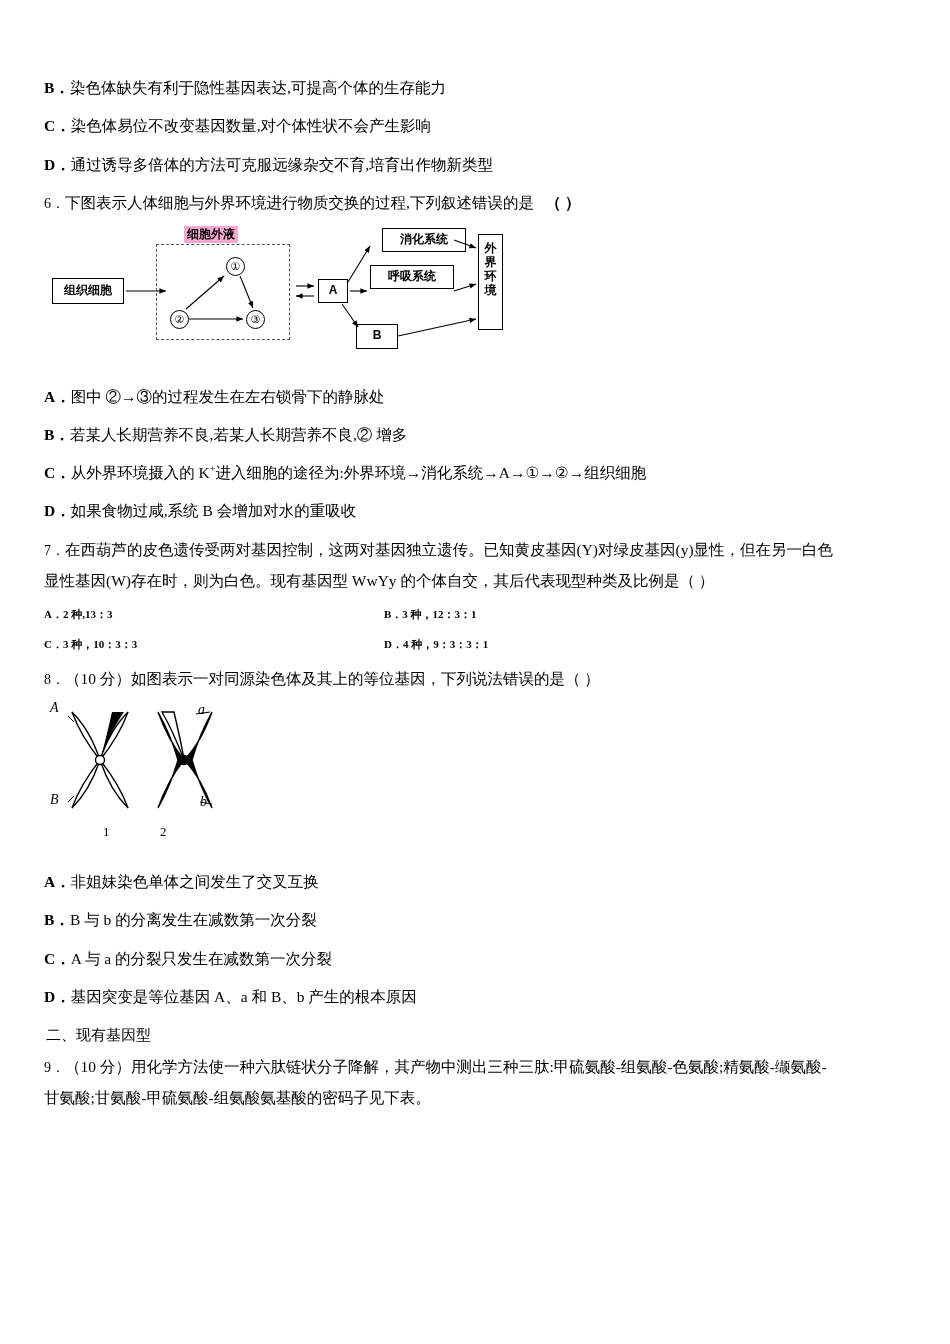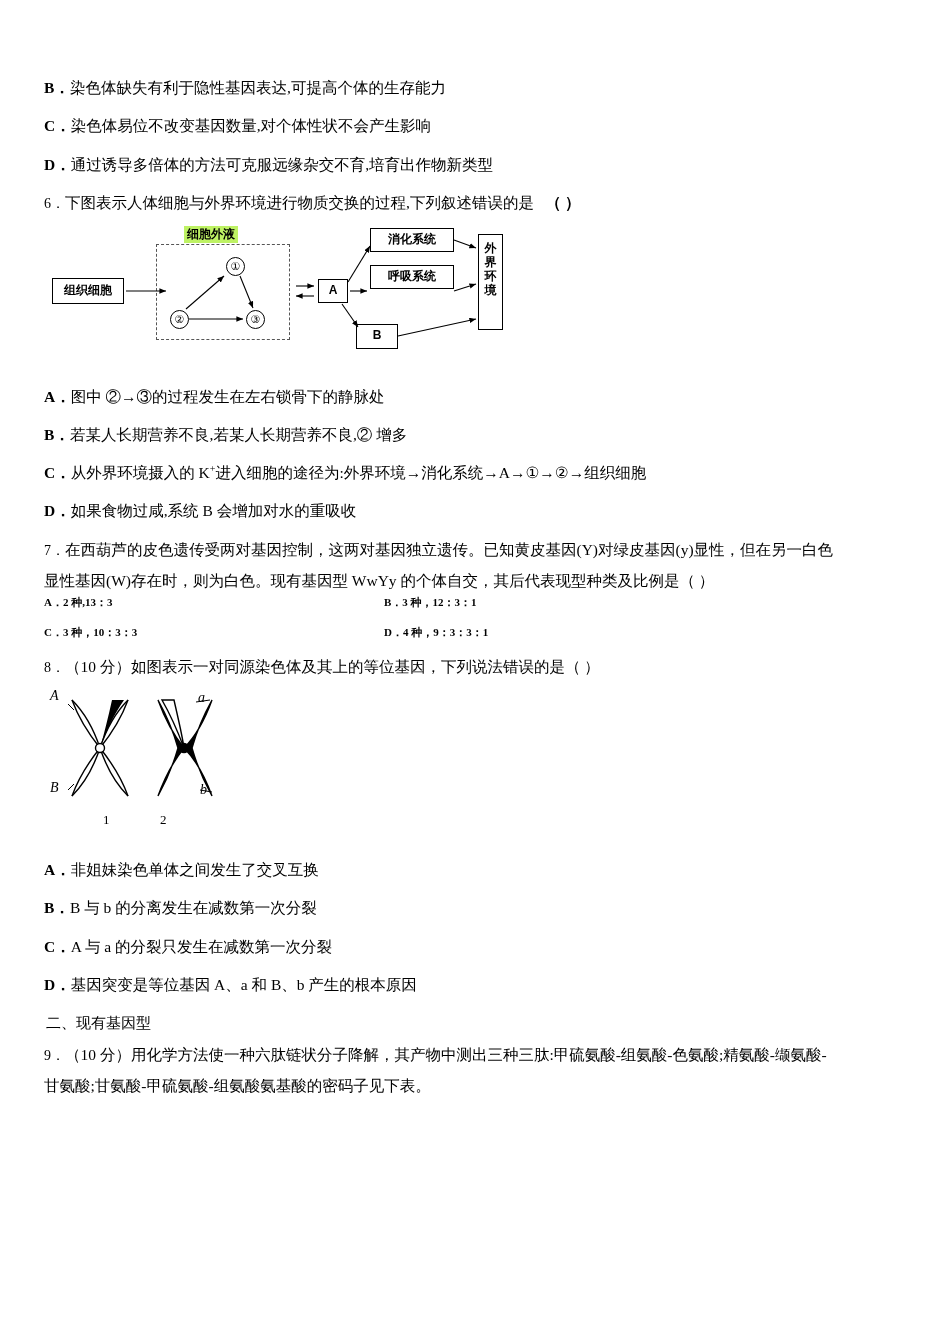--- a/index.html
+++ b/index.html
@@ -62,21 +62,21 @@
     position: absolute;
     left: 106px; top: 20px;
     width: 132px; height: 94px;
     border: 1px dashed #555;
   }
   .fig1 .cap {
     position: absolute;
     left: 134px; top: 2px;
     font-size: 12px;
     font-weight: bold;
-    background: #bef264;
+    background: #f9a8d4;
     padding: 0 3px;
   }
   .fig1 .bx {
     position: absolute;
     border: 1px solid #000;
     background: #fff;
     text-align: center;
     font-weight: bold;
     box-sizing: border-box;
     line-height: 1.15;
@@ -94,21 +94,21 @@
     text-align: center;
     font-size: 11px;
     line-height: 16px;
     background: #fff;
   }
   .fig1 .c1 { left: 176px; top: 33px; }
   .fig1 .c2 { left: 120px; top: 86px; }
   .fig1 .c3 { left: 196px; top: 86px; }
   .fig1 .bxA { left: 268px; top: 55px; width: 30px; height: 24px; padding-top: 4px; }
   .fig1 .bxB { left: 306px; top: 100px; width: 42px; height: 25px; padding-top: 4px; }
-  .fig1 .dig { left: 320px; top: 4px; width: 84px; height: 24px; padding-top: 4px; text-align: center; }
+  .fig1 .dig { left: 332px; top: 4px; width: 84px; height: 24px; padding-top: 4px; text-align: center; }
   .fig1 .resp { left: 320px; top: 41px; width: 84px; height: 24px; padding-top: 4px; }
   .fig1 .env {
     left: 428px; top: 10px; width: 25px; height: 96px;
     padding: 6px 3px 0 3px;
   }
   .fig1 .env span { display: block; line-height: 1.18; }
   .fig1 svg { position: absolute; left: 0; top: 0; }
 
   
   .fig2 {
@@ -221,21 +221,21 @@
     <div class="opt">
       <span class="lab">C．</span><span>从外界环境摄入的 K<span class="sup">+</span>进入细胞的途径为:外界环境→消化系统→A→①→②→组织细胞</span>
     </div>
     <div class="opt">
       <span class="lab">D．</span><span>如果食物过咸,系统 B 会增加对水的重吸收</span>
     </div>
 
     <div class="qhead">
       <span class="qnum">7．</span><span>在西葫芦的皮色遗传受两对基因控制，这两对基因独立遗传。已知黄皮基因(Y)对绿皮基因(y)显性，但在另一白色</span>
     </div>
-    <div class="qhead" style="margin-bottom:2px;">
+    <div class="qhead" style="margin-bottom:14px;">
       <span>显性基因(W)存在时，则为白色。现有基因型 WwYy 的个体自交，其后代表现型种类及比例是（       ）</span>
     </div>
 
     <div class="two-col">
       <div class="c1">
         <span class="lab bold">A．</span><span class="bold">2 种,13：3</span>
       </div>
       <div>
         <span class="lab bold">B．</span><span class="bold">3 种，12：3：1</span>
       </div>

